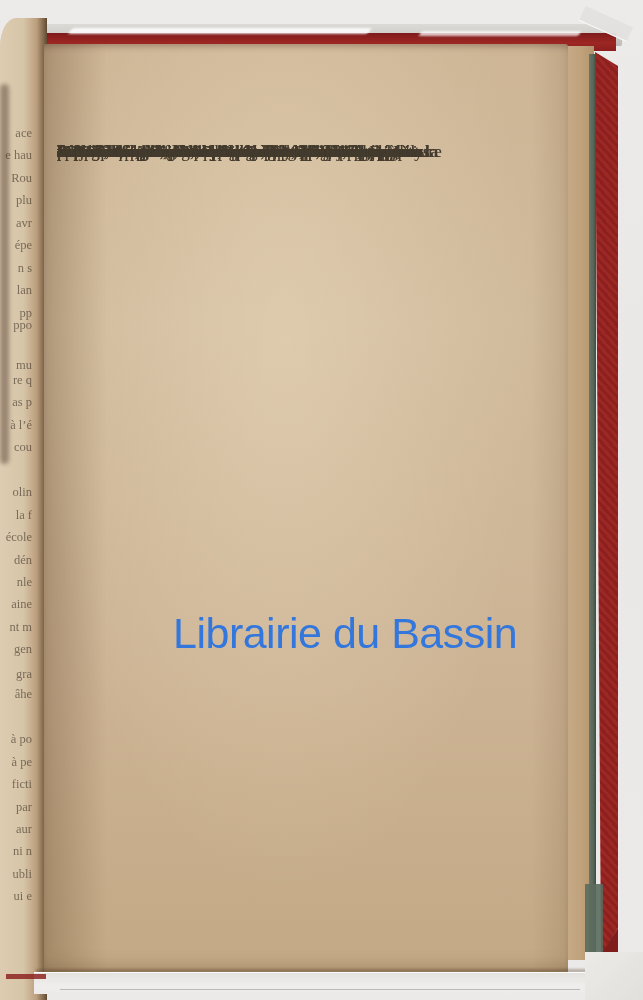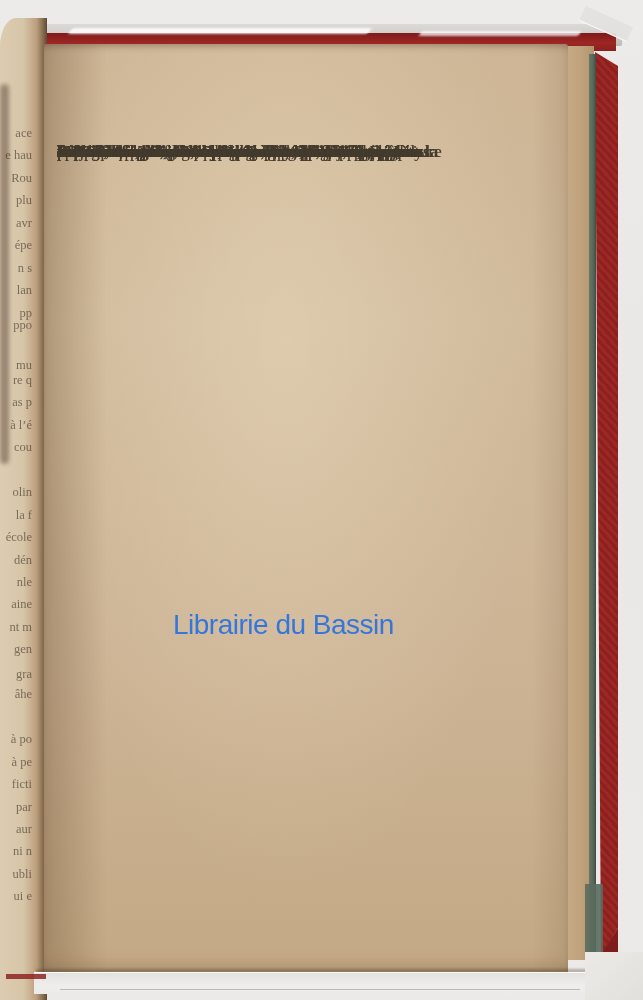--- a/index.html
+++ b/index.html
@@ -77,21 +77,21 @@
   .text-block{left:57px;top:141px;width:500px;}
   .bline{position:static;display:block;height:22.45px;line-height:22.45px;overflow:hidden;
     font-size:17px;letter-spacing:.25px;text-align:justify;text-align-last:justify;
     text-shadow:0 0 .4px rgba(64,54,40,.55);}
   .bline.indent{text-indent:17px;}
   .bline.end{text-align:right;text-align-last:left;}
   .bline i{font-style:italic;}
 
   
   .watermark{left:173px;top:609px;font-family:"Liberation Sans",sans-serif;
-    font-size:28px;letter-spacing:-.5px;color:var(--watermark-blue,#2b74e0);
+    font-size:43px;letter-spacing:-.5px;color:var(--watermark-blue,#2b74e0);
     white-space:nowrap;opacity:.95;}
 </style>
 </head>
 <body>
 
 <div id="stage">
   <div class="backdrop"></div>
 
   <div class="sleeve-top"></div>
   <div class="cover-top"></div>

